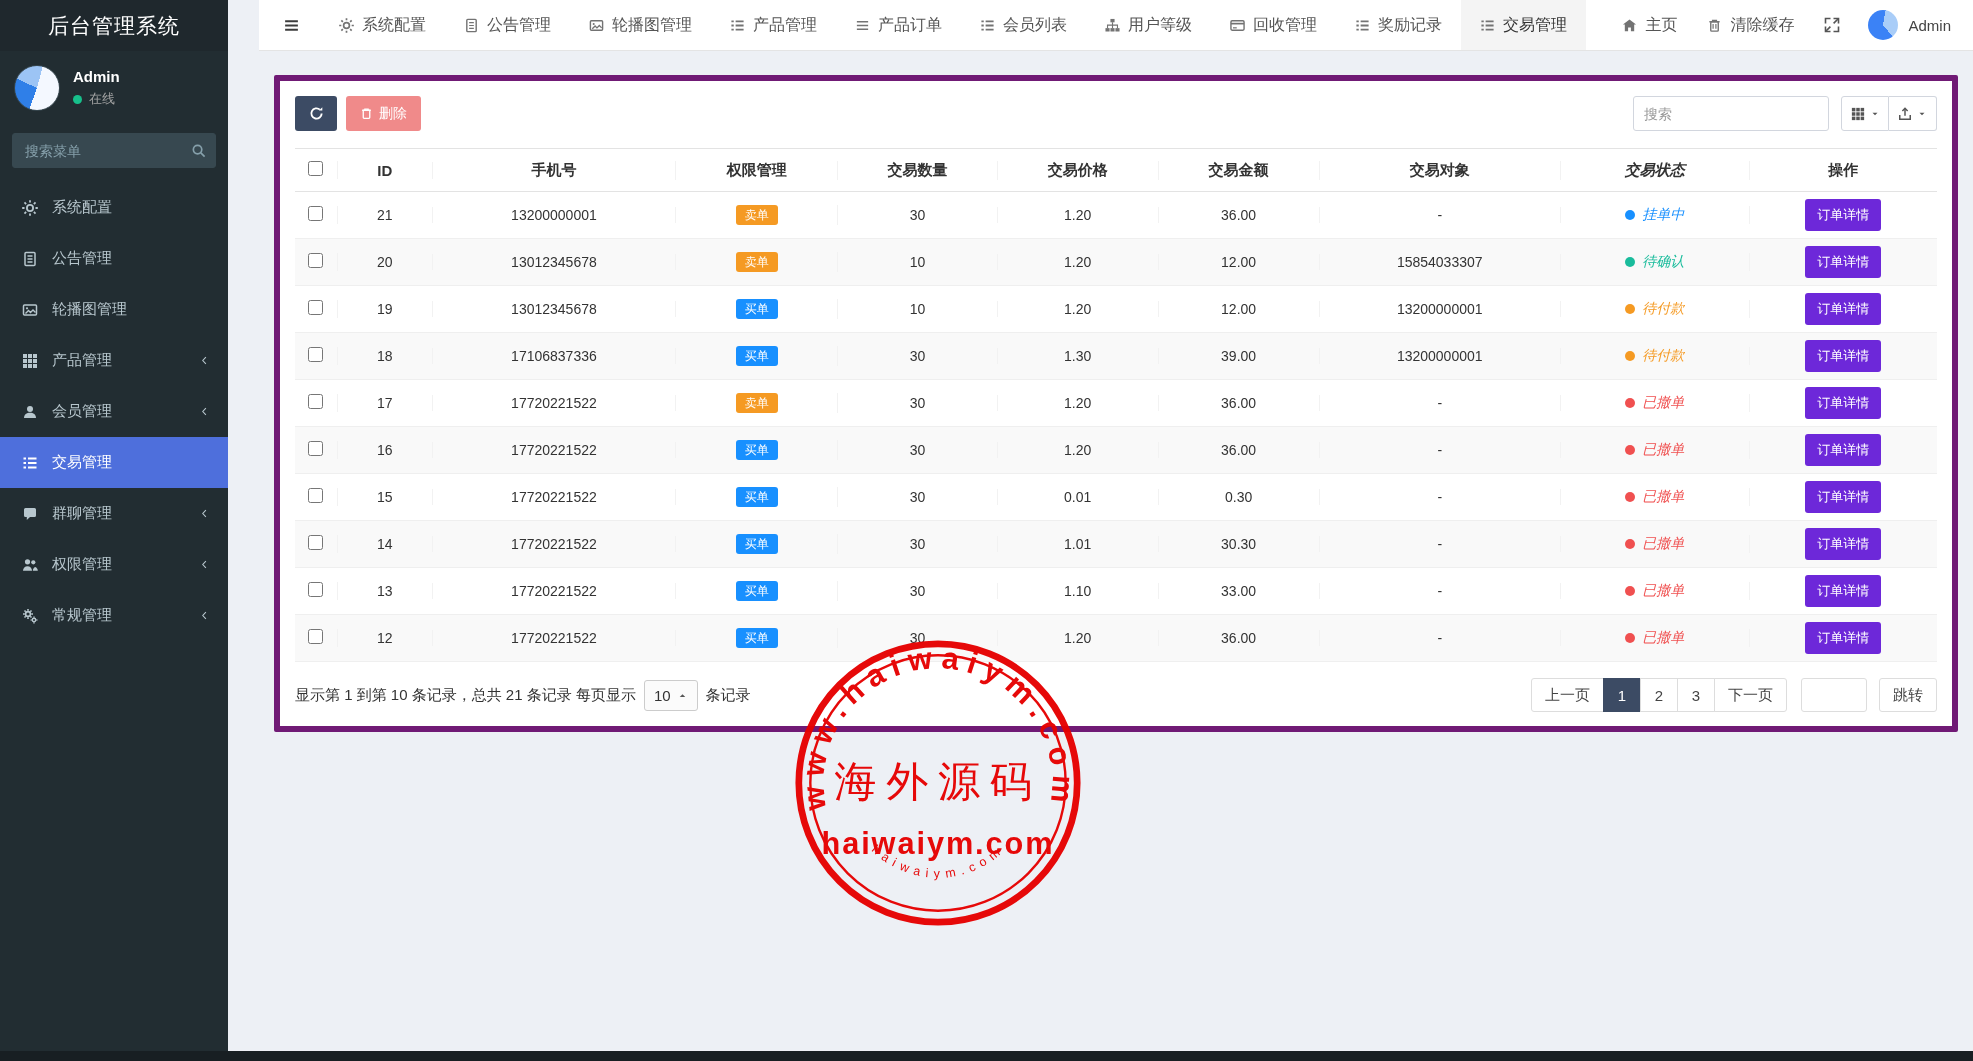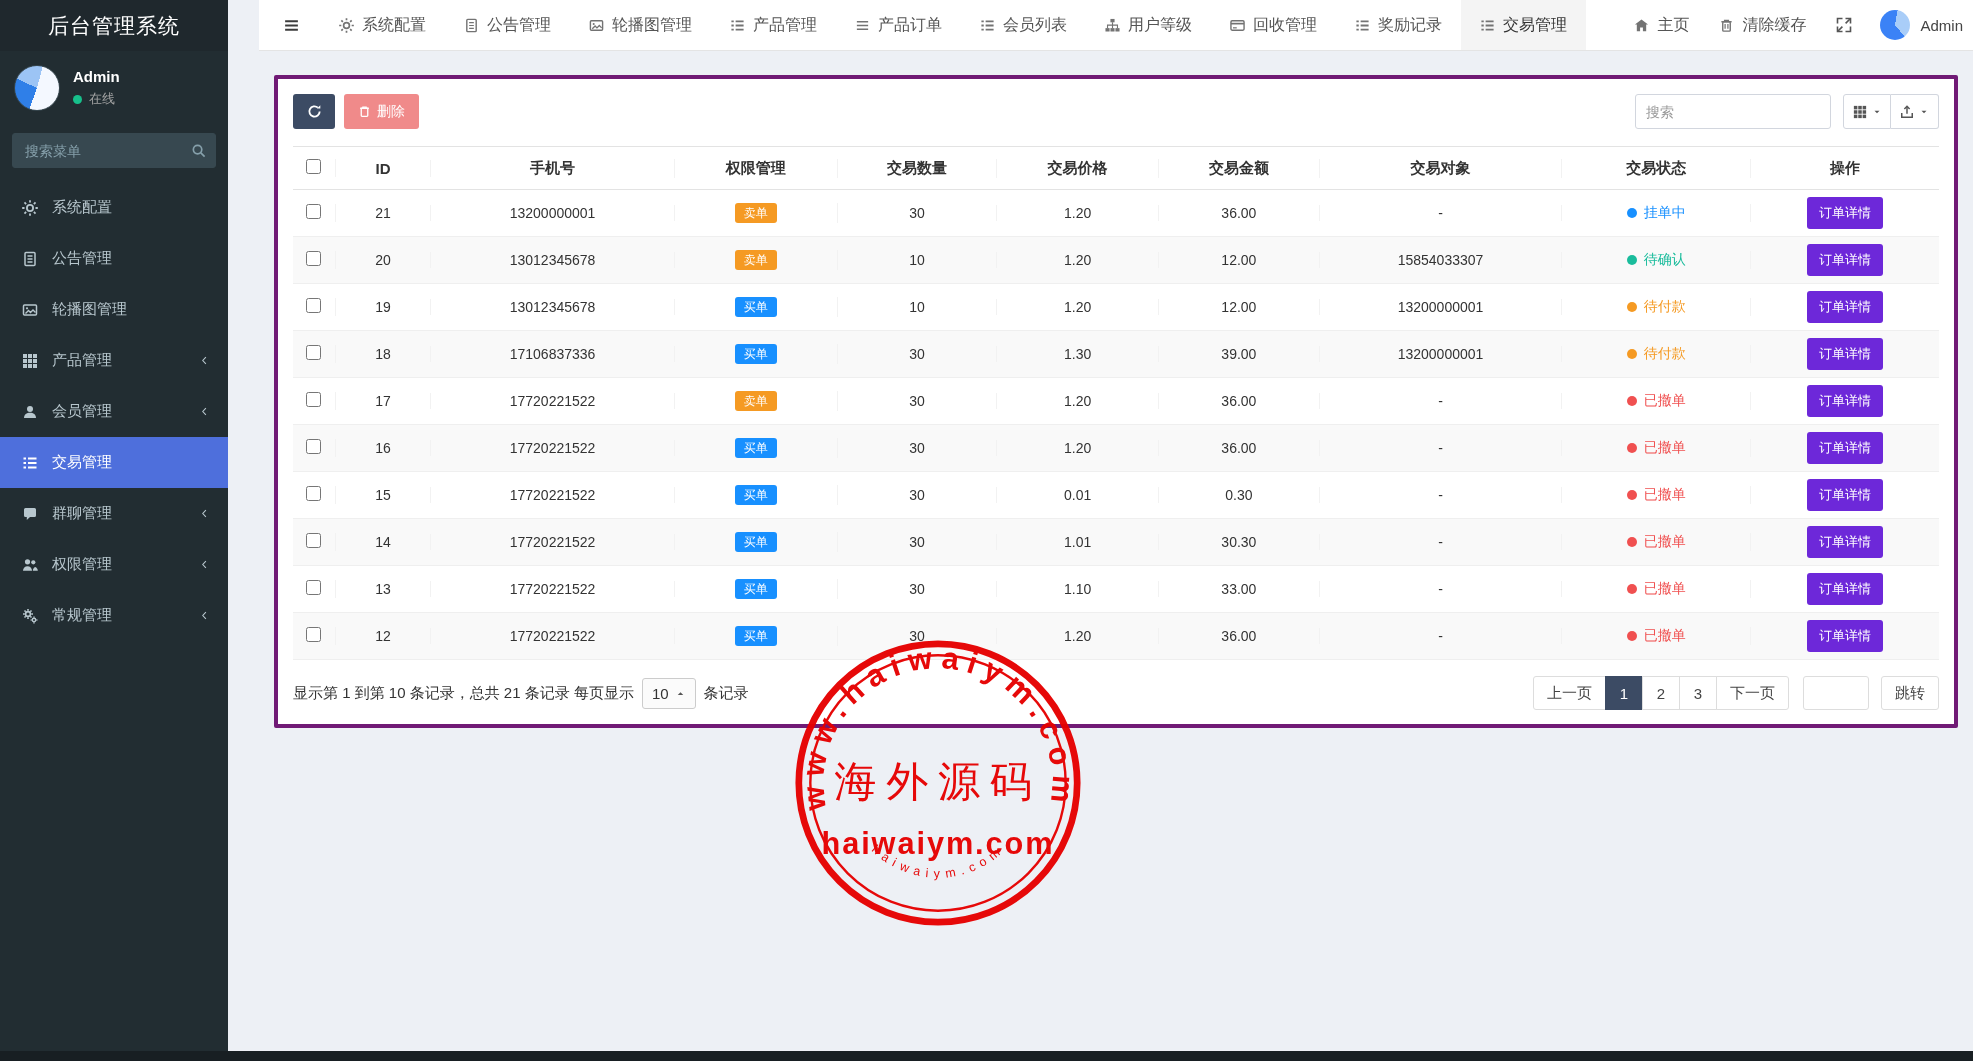--- a/index.html
+++ b/index.html
@@ -36,32 +36,32 @@
   .main { flex:1; display:flex; flex-direction:column; min-width:0; }
   .navbar { height:51px; background:#fff; border-bottom:1px solid #e4e4e4;
     display:flex; align-items:stretch; white-space:nowrap; overflow:hidden; }
   .nav-burger { display:flex; align-items:center; padding:0 20px 0 24px; cursor:pointer; color:#3c3c3c; }
   .nav-burger .ic { width:17px; height:17px; }
   .nav-tabs { display:flex; align-items:stretch; }
   .nav-tab { display:flex; align-items:center; padding:0 19px; font-size:16px; color:#555;
     cursor:pointer; }
   .nav-tab .ic { width:15px; height:15px; margin-right:8px; color:#737373; }
   .nav-tab.active { background:#f4f4f4; color:#333; }
-  .nav-right { margin-left:auto; display:flex; align-items:center; padding-right:8px; }
+  .nav-right { margin-left:auto; display:flex; align-items:center; padding-right:20px; }
   .nav-link { display:flex; align-items:center; font-size:16px; color:#555; margin-right:30px; cursor:pointer; }
   .nav-link .ic { width:15px; height:15px; margin-right:8px; color:#737373; }
   .nav-iconbtn { margin-right:28px; cursor:pointer; color:#555; display:flex; align-items:center; }
   .nav-iconbtn .ic { width:16px; height:16px; }
   .avatar-sm { width:30px; height:30px; border-radius:50%; flex:none;
     background:conic-gradient(from 140deg, #3b82f6 0deg 230deg, #a9cdf8 230deg 360deg); margin-right:10px; }
   .nav-user { font-size:15px; color:#444; padding-right:2px; }
 
   
   .content { flex:1; background:#edf0f5; padding:24px 15px 0 15px; position:relative; }
-  .panel { background:#fff; border:4px solid #701a75; border-radius:2px; padding:15px 15px 14px 15px; }
+  .panel { background:#fff; border:6px solid #701a75; border-radius:2px; padding:15px 15px 14px 15px; }
   .toolbar { display:flex; align-items:center; margin-bottom:17px; }
   .btn { height:35px; border:none; border-radius:3px; cursor:pointer; font-size:14px;
     display:inline-flex; align-items:center; justify-content:center;
     font-family:"Liberation Sans","DejaVu Sans",sans-serif; }
   .btn-refresh { width:42px; background:#3c4b64; color:#fff; }
   .btn-refresh .ic { width:15px; height:15px; }
   .btn-delete { background:#f08a8a; color:#fff; padding:0 14px; margin-left:9px; }
   .btn-delete .ic { width:13px; height:13px; margin-right:6px; }
   .toolbar-right { margin-left:auto; display:flex; align-items:center; }
   .tb-search { width:196px; height:35px; border:1px solid #d2d6de; border-radius:3px;
@@ -80,21 +80,21 @@
   .tbl { width:100%; }
   .trow { display:flex; align-items:center; }
   .trow.head { border-top:1px solid #e3e3e3; border-bottom:1px solid #e3e3e3; height:44px;
     font-weight:bold; font-size:15px; color:#333; }
   .trow.body { height:47px; border-bottom:1px solid #efefef; font-size:14px; color:#333; }
   .trow.body:nth-child(odd) { background:#f9f9f9; }
   .tc { text-align:center; padding:0 4px; overflow:hidden; border-right:1px solid #f2f2f2; }
   .tc:last-child { border-right:none; }
   .c-check { width:2.6%; } .c-id { width:5.8%; } .c-phone { width:14.8%; }
   .c-type { width:9.9%; } .c-qty { width:9.7%; } .c-price { width:9.8%; }
-  .c-amount { width:9.8%; } .c-target { width:14.7%; } .c-status { width:11.5%; }
+  .c-amount { width:9.8%; } .c-target { width:14.7%; } .c-status { width:11.5%;font-style:italic; }
   .c-op { width:11.4%; }
   .tc input[type=checkbox] { width:15px; height:15px; cursor:pointer; }
   .badge { display:inline-block; color:#fff; font-size:12px; border-radius:3px; padding:4px 9px; line-height:1; }
   .status { display:inline-flex; align-items:center; font-size:14px; }
   .status .sdot { width:10px; height:10px; border-radius:50%; margin-right:7px; }
   .btn-detail { background:#6d28d9; color:#fff; font-size:13px; border:none; border-radius:3px;
     padding:7px 12px; cursor:pointer; font-family:inherit; }
 
   
   .pager { display:flex; align-items:center; margin-top:16px; font-size:15px; color:#333; }

